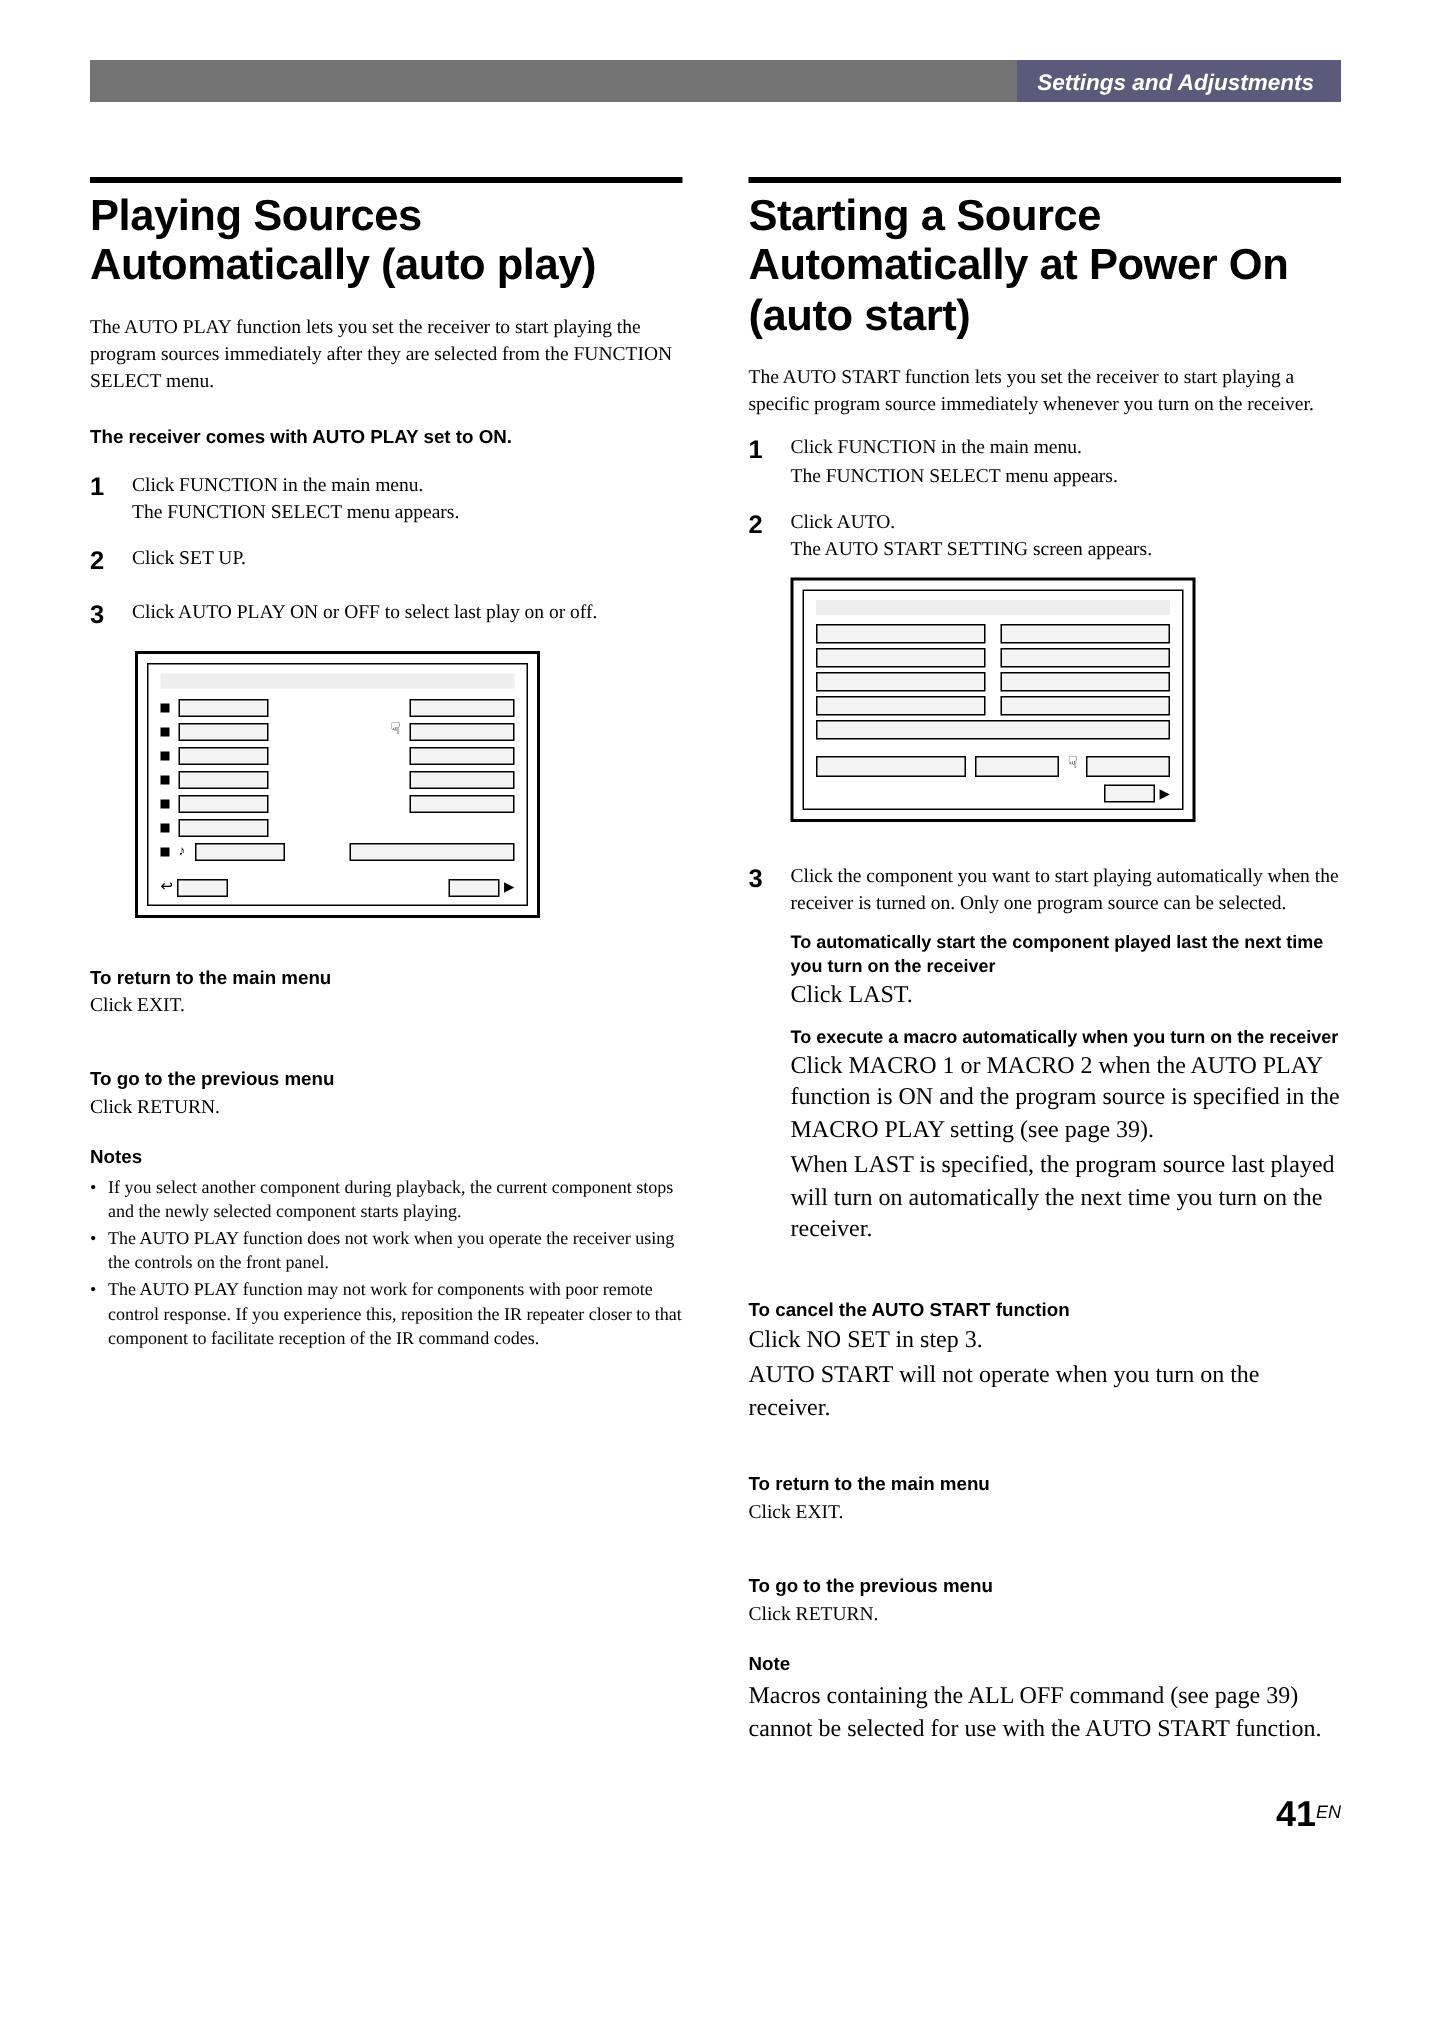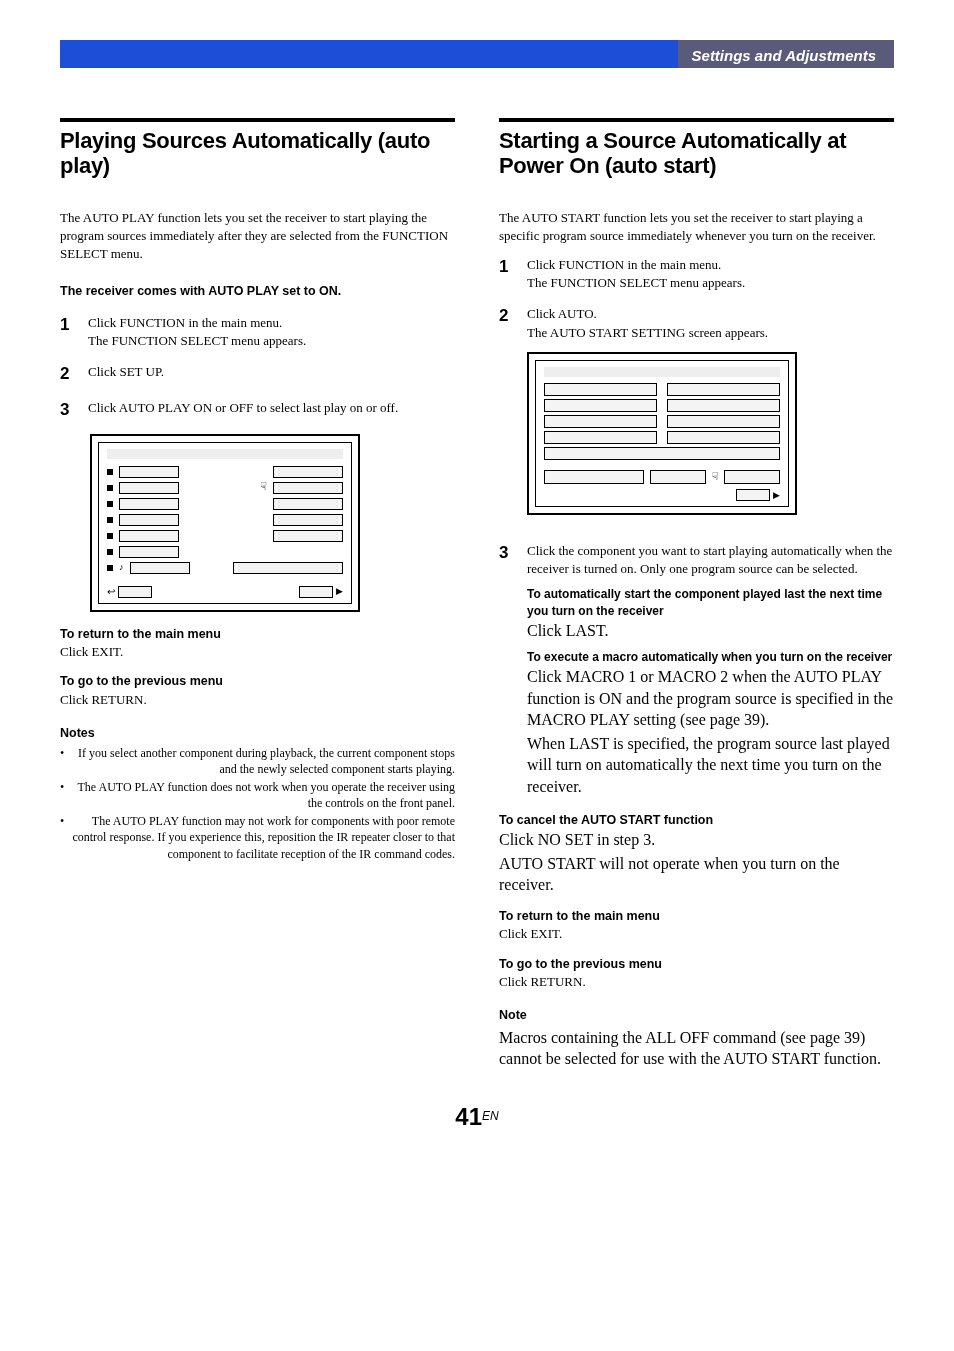--- a/index.html
+++ b/index.html
@@ -7,21 +7,21 @@
     font-family: Georgia, 'Times New Roman', serif;
     background: #fff;
     color: #000;
     width: 954px;
     margin: 0 auto;
     font-size: 13px;
     line-height: 1.4;
   }
   .page { padding: 40px 60px 30px 60px; }
   .header-bar {
-    background: #1d4ed8;
+    background: #737373;
     height: 28px;
     margin-bottom: 50px;
     position: relative;
   }
   .header-label {
     position: absolute;
     right: 0;
     top: 0;
     background: #5a5a7a;
     color: #fff;
@@ -34,23 +34,23 @@
   }
   .columns { display: flex; gap: 44px; }
   .col { flex: 1; min-width: 0; }
   .topic-rule {
     border-top: 4px solid #000;
     margin-bottom: 6px;
   }
   h1.section-title {
     font-family: Arial, Helvetica, sans-serif;
     font-weight: 900;
-    font-size: 22px;
+    font-size: 29px;
     line-height: 1.15;
-    margin-bottom: 30px;
+    margin-bottom: 14px;
     letter-spacing: -0.3px;
   }
   p.body { margin-bottom: 10px; margin-top: 13px; }
   p.bold-sans {
     font-family: Arial, Helvetica, sans-serif;
     font-weight: bold;
     font-size: 12.5px;
     margin-bottom: 12px;
     margin-top: 20px;
   }
@@ -61,32 +61,32 @@
     font-weight: 900;
     font-size: 17px;
     flex-shrink: 0;
     width: 14px;
   }
   .step-body { flex: 1; padding-top: 1px; }
   .sub-heading {
     font-family: Arial, Helvetica, sans-serif;
     font-weight: bold;
     font-size: 12.5px;
-    margin-top: 12px;
+    margin-top: 32px;
   }
   .sub-body { margin-bottom: 4px; }
   .notes-heading {
     font-family: Arial, Helvetica, sans-serif;
     font-weight: bold;
     font-size: 12.5px;
     margin-top: 16px;
     margin-bottom: 2px;
   }
   ul.notes { list-style: none; padding: 0; font-size: 12px; }
-  ul.notes li { position: relative; padding-left: 12px; margin-bottom: 2px; line-height: 1.35; text-align: right; }
+  ul.notes li { position: relative; padding-left: 12px; margin-bottom: 2px; line-height: 1.35; }
   ul.notes li::before { content: "•"; position: absolute; left: 0; }
   .note-plain { font-size: 16px; line-height: 1.35; }
 
   
   .screen {
     border: 2px solid #000;
     width: 270px;
     padding: 6px;
     margin: 10px 0 14px 30px;
   }
@@ -125,21 +125,21 @@
 
   .inline-sub {
     font-family: Arial, Helvetica, sans-serif;
     font-weight: bold;
     font-size: 12px;
     margin-top: 8px;
   }
   .inline-body { font-size: 16px; line-height: 1.35; margin-bottom: 2px; }
 
   .page-number {
-    text-align: center;
+    text-align: right;
     margin-top: 30px;
     font-family: Arial, Helvetica, sans-serif;
   }
   .page-number .num { font-weight: 900; font-size: 24px; }
   .page-number .suffix { font-style: italic; font-size: 12px; vertical-align: super; }
 </style>
 </head>
 <body>
 
 <div class="page">

